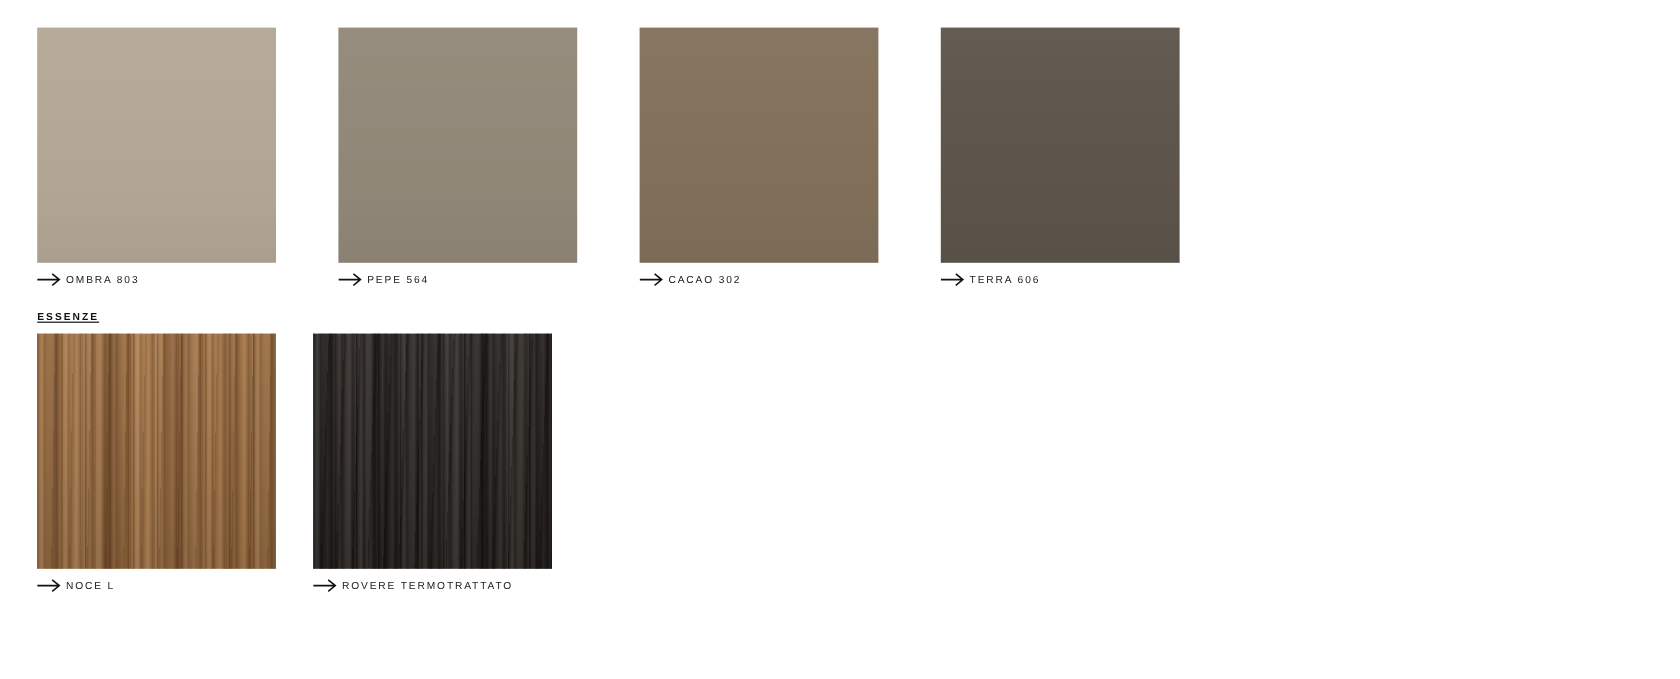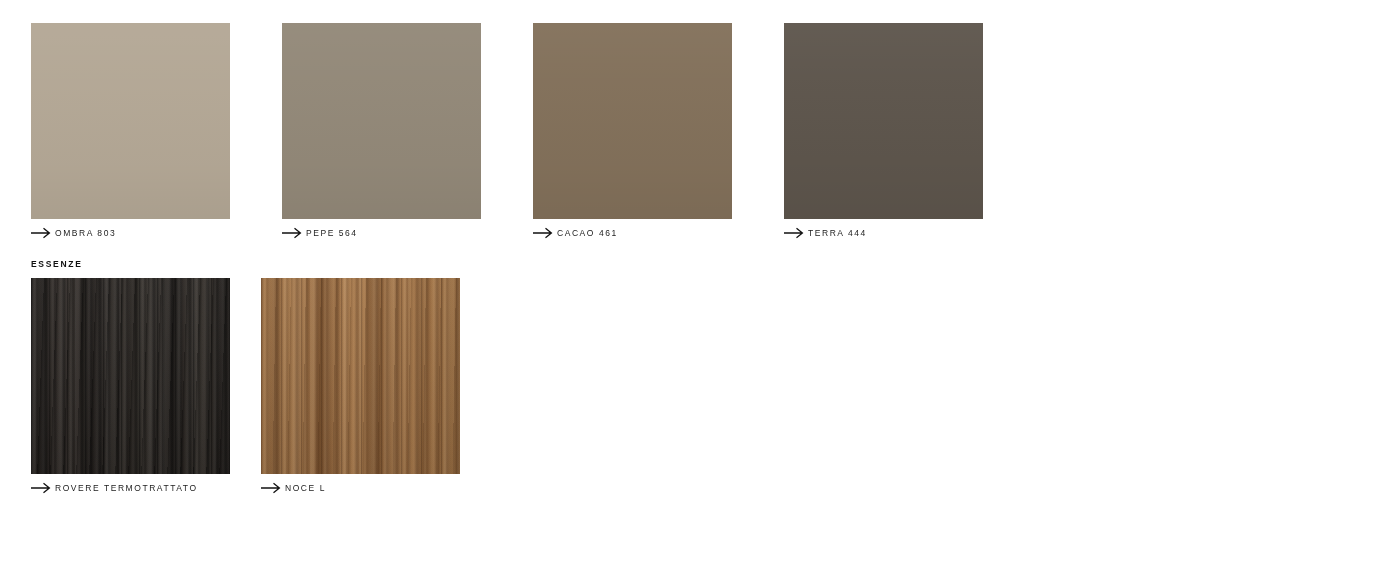--- a/index.html
+++ b/index.html
@@ -84,20 +84,21 @@
     left: 31px;
     top: 259px;
     font-size: 8.5px;
     font-weight: bold;
     letter-spacing: 1.7px;
     color: #111111;
     line-height: 11px;
     border-bottom: 1.4px solid #111111;
     padding-bottom: 11px;
     display: inline-block;
+    text-decoration: underline;
   }
 
   
   .chip-ombra  { background: #b3a795; }
   .chip-pepe   { background: #928878; }
   .chip-cacao  { background: #82705a; }
   .chip-terra  { background: #5d554c; }
   .chip-moro   { background: #3a3226; }
 
   
@@ -219,62 +220,62 @@
     </div>
 
     <div class="swatch-card">
       <div class="swatch-chip chip-solid chip-cacao"></div>
       <div class="swatch-caption">
         <span class="arrow-icon">
           <svg width="22" height="12" viewBox="0 0 22 12" xmlns="http://www.w3.org/2000/svg">
             <path d="M0 6 H17.5 M12.5 1.2 L18.4 6 L12.5 10.8" fill="none" stroke="#111111" stroke-width="1.3"></path>
           </svg>
         </span>
-        <span class="swatch-label">CACAO 461</span>
+        <span class="swatch-label">CACAO 302</span>
       </div>
     </div>
 
     <div class="swatch-card">
       <div class="swatch-chip chip-solid chip-terra"></div>
       <div class="swatch-caption">
         <span class="arrow-icon">
           <svg width="22" height="12" viewBox="0 0 22 12" xmlns="http://www.w3.org/2000/svg">
             <path d="M0 6 H17.5 M12.5 1.2 L18.4 6 L12.5 10.8" fill="none" stroke="#111111" stroke-width="1.3"></path>
           </svg>
         </span>
-        <span class="swatch-label">TERRA 444</span>
+        <span class="swatch-label">TERRA 606</span>
       </div>
     </div>
 
 
   </div>
 
   <div class="section-heading">ESSENZE</div>
 
   <div class="swatch-row row-essences">
+
+    <div class="swatch-card wood">
+      <div class="swatch-chip chip-wood chip-noce"></div>
+      <div class="swatch-caption">
+        <span class="arrow-icon">
+          <svg width="22" height="12" viewBox="0 0 22 12" xmlns="http://www.w3.org/2000/svg">
+            <path d="M0 6 H17.5 M12.5 1.2 L18.4 6 L12.5 10.8" fill="none" stroke="#111111" stroke-width="1.3"></path>
+          </svg>
+        </span>
+        <span class="swatch-label">NOCE L</span>
+      </div>
+    </div>
 
     <div class="swatch-card wood">
       <div class="swatch-chip chip-wood chip-rovere"></div>
       <div class="swatch-caption">
         <span class="arrow-icon">
           <svg width="22" height="12" viewBox="0 0 22 12" xmlns="http://www.w3.org/2000/svg">
             <path d="M0 6 H17.5 M12.5 1.2 L18.4 6 L12.5 10.8" fill="none" stroke="#111111" stroke-width="1.3"></path>
           </svg>
         </span>
         <span class="swatch-label">ROVERE TERMOTRATTATO</span>
       </div>
     </div>
 
-    <div class="swatch-card wood">
-      <div class="swatch-chip chip-wood chip-noce"></div>
-      <div class="swatch-caption">
-        <span class="arrow-icon">
-          <svg width="22" height="12" viewBox="0 0 22 12" xmlns="http://www.w3.org/2000/svg">
-            <path d="M0 6 H17.5 M12.5 1.2 L18.4 6 L12.5 10.8" fill="none" stroke="#111111" stroke-width="1.3"></path>
-          </svg>
-        </span>
-        <span class="swatch-label">NOCE L</span>
-      </div>
-    </div>
-
   </div>
 
 </div>
 
 </body></html>

